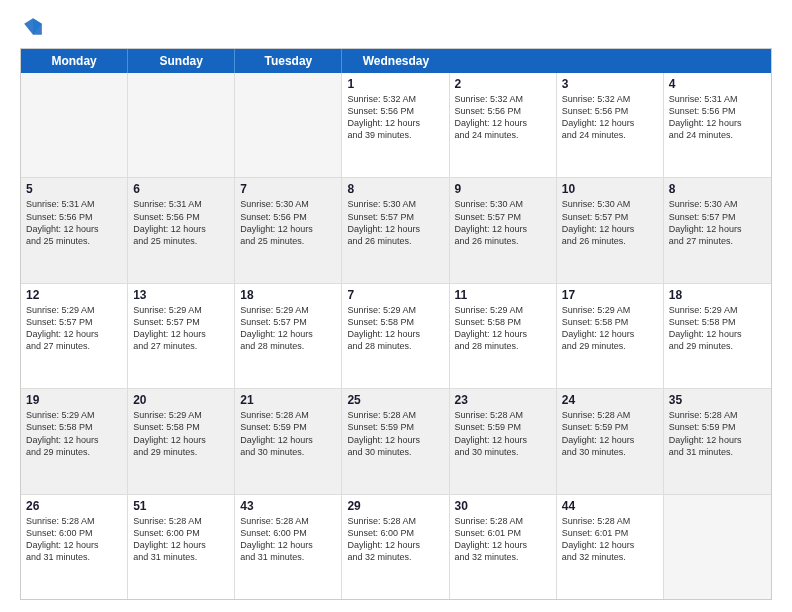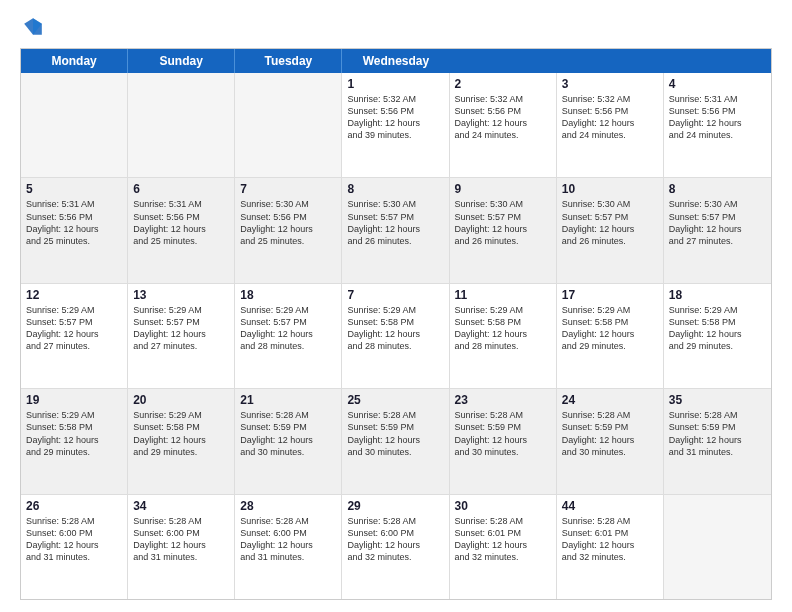--- a/index.html
+++ b/index.html
@@ -330,28 +330,28 @@
         </div>
         <div class="cal-row">
           <div class="cal-cell">
             <span class="day-num">26</span>
             <span class="cell-line">Sunrise: 5:28 AM</span>
             <span class="cell-line">Sunset: 6:00 PM</span>
             <span class="cell-line">Daylight: 12 hours</span>
             <span class="cell-line">and 31 minutes.</span>
           </div>
           <div class="cal-cell">
-            <span class="day-num">34</span>
+            <span class="day-num">51</span>
             <span class="cell-line">Sunrise: 5:28 AM</span>
             <span class="cell-line">Sunset: 6:00 PM</span>
             <span class="cell-line">Daylight: 12 hours</span>
             <span class="cell-line">and 31 minutes.</span>
           </div>
           <div class="cal-cell">
-            <span class="day-num">28</span>
+            <span class="day-num">43</span>
             <span class="cell-line">Sunrise: 5:28 AM</span>
             <span class="cell-line">Sunset: 6:00 PM</span>
             <span class="cell-line">Daylight: 12 hours</span>
             <span class="cell-line">and 31 minutes.</span>
           </div>
           <div class="cal-cell">
             <span class="day-num">29</span>
             <span class="cell-line">Sunrise: 5:28 AM</span>
             <span class="cell-line">Sunset: 6:00 PM</span>
             <span class="cell-line">Daylight: 12 hours</span>

